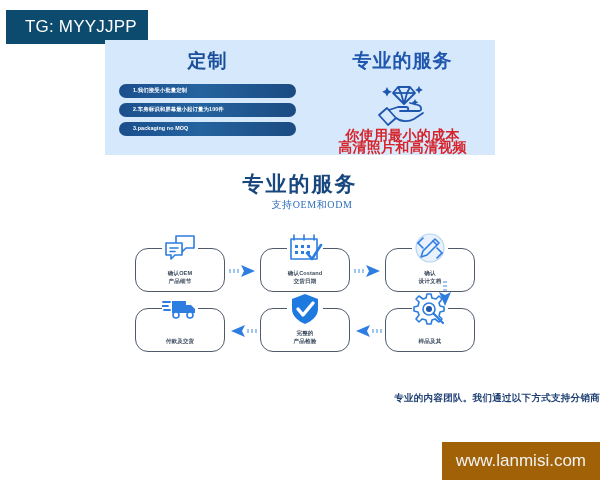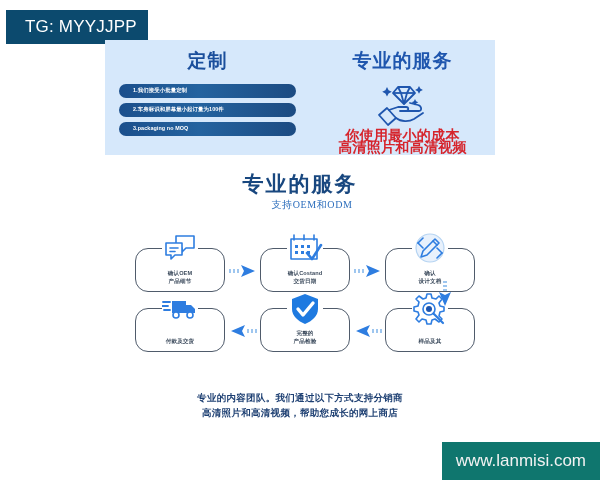--- a/index.html
+++ b/index.html
@@ -28,21 +28,21 @@
     padding: 8px 11px 9px 19px;
     letter-spacing: 0.2px;
     white-space: nowrap;
   }
 
   
   .site-badge {
     position: absolute;
     right: 0px;
     bottom: 0px;
-    background: #0f766e;
+    background: #a16207;
     color: #f2f2f2;
     font-size: 17px;
     line-height: 1;
     padding: 10px 14px 11px 14px;
     white-space: nowrap;
   }
 
   
   .panel {
     position: absolute;
@@ -195,21 +195,21 @@
   .a3 { left: 303px; top: 52px; width: 14px; height: 28px; }
   .a4 { left: 218px; top: 96px; }
   .a5 { left: 93px;  top: 96px; }
 
   
   .footer {
     position: absolute;
     left: 0;
     top: 390px;
     width: 600px;
-    text-align: center;
+    text-align: right;
   }
   .footer-line {
     font-size: 9.5px;
     font-weight: bold;
     color: #1d3f72;
     line-height: 15px;
     letter-spacing: 0.3px;
   }
 </style>
 </head>
@@ -396,16 +396,15 @@
     <path d="M17 1 L3 7 L17 13 L14 7 Z" fill="#2e7de0"></path>
   </svg>
   <svg class="arrow a5" viewBox="0 0 30 14">
     <path d="M29 7 H18" stroke="#9ec6ef" stroke-width="4" stroke-dasharray="2 2"></path>
     <path d="M17 1 L3 7 L17 13 L14 7 Z" fill="#2e7de0"></path>
   </svg>
 </div>
 
 <div class="footer">
   <div class="footer-line">专业的内容团队。我们通过以下方式支持分销商</div>
-  <div class="footer-line">高清照片和高清视频，帮助您成长的网上商店</div>
 </div>
 
 <div class="site-badge">www.lanmisi.com</div>
 
 </body></html>

